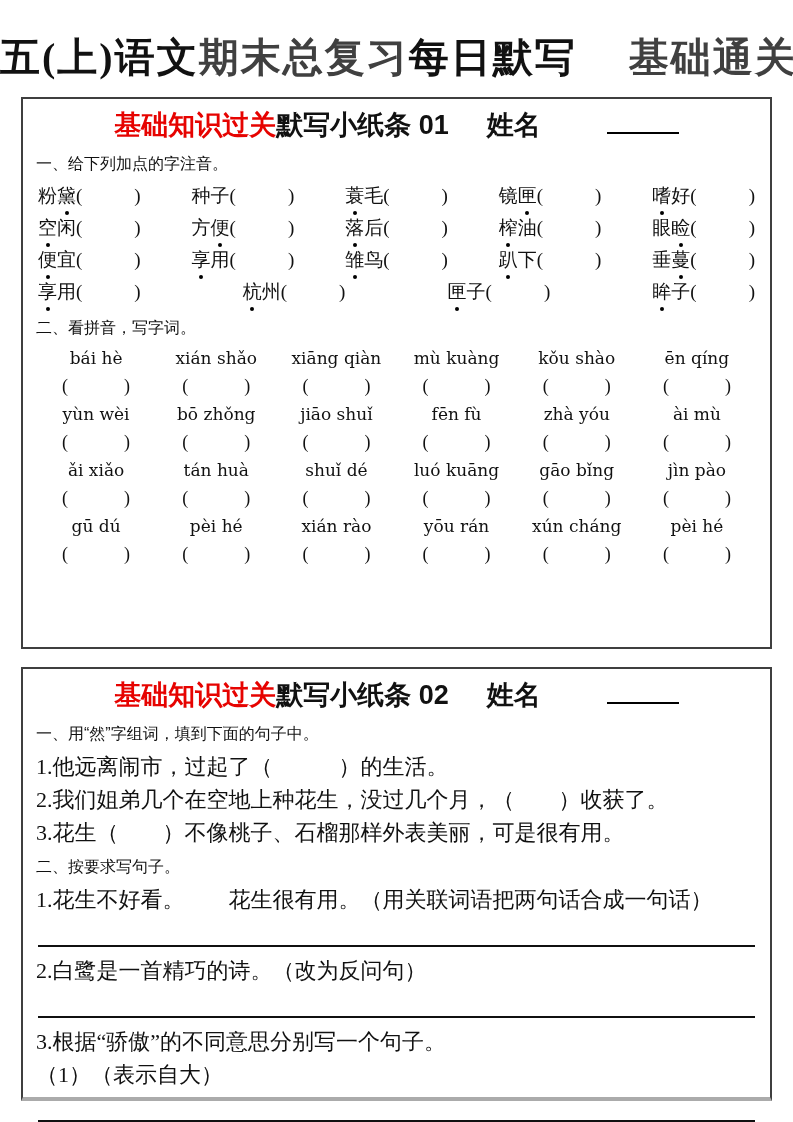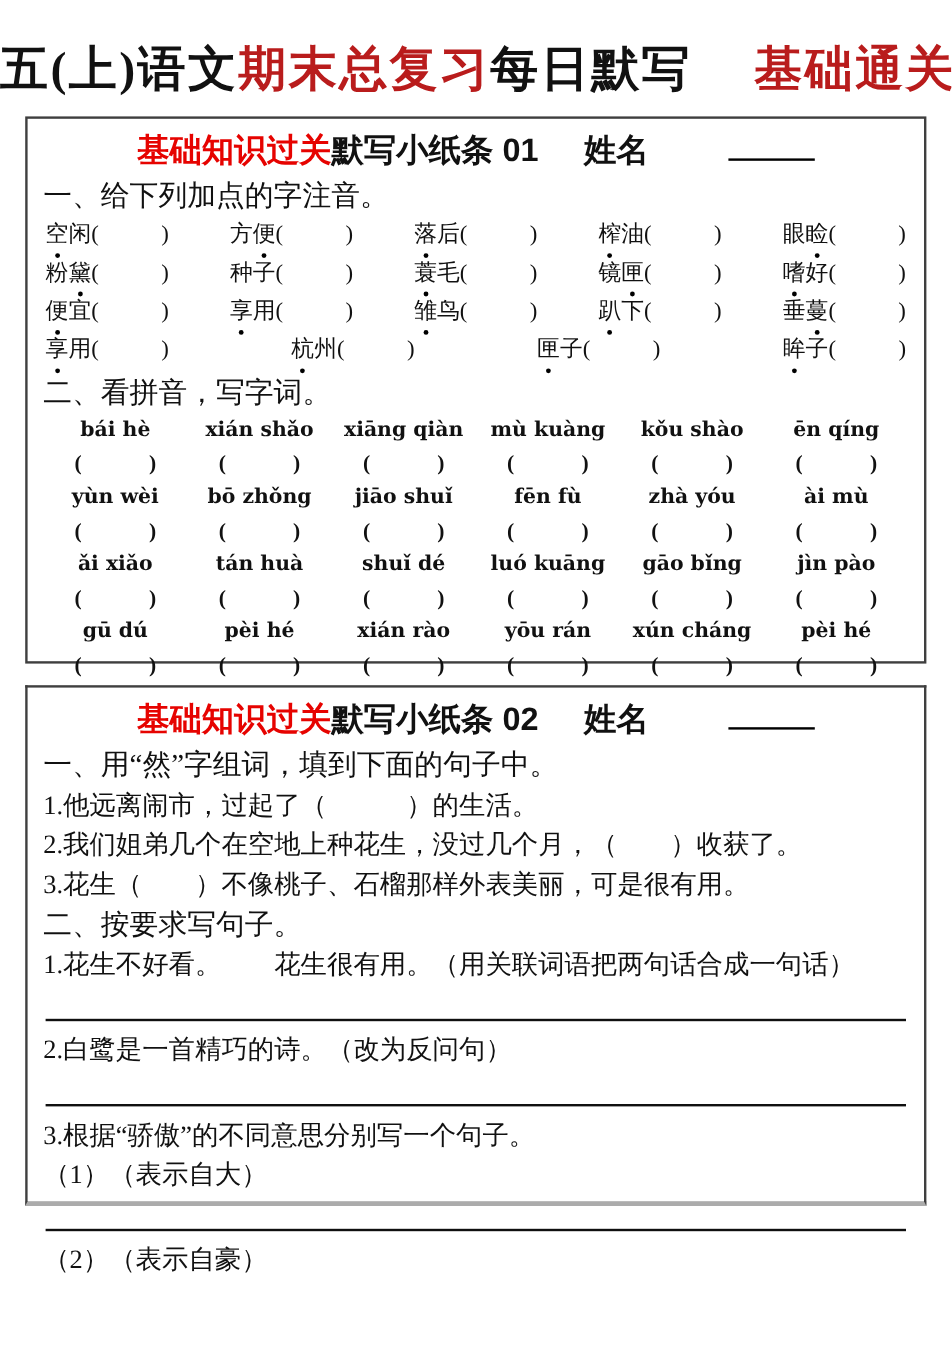--- a/index.html
+++ b/index.html
@@ -7,61 +7,61 @@
   .page {
     width: 793px; height: 1122px; background: #fff; position: relative;
     font-family: "Liberation Serif", serif; color: #111; overflow: hidden;
   }
   
   .page-title {
     padding-top: 30px; text-align: center; font-weight: bold;
     font-size: 40px; letter-spacing: 2px; white-space: nowrap;
     font-family: "Liberation Serif", serif;
   }
-  .page-title .red { color: #b91c1c; margin-top: 40px; }
+  .page-title .red { color: #404040; margin-top: 40px; }
   .page-title .tail { margin-left: 52px; }
   
   .card {
     margin: 0 21px; border: 2px solid #3f3f3f; background: #fff;
     padding: 6px 13px 8px 13px;
   }
-  .card-1 { margin-top: 12px; height: 456px; }
+  .card-1 { margin-top: 12px; height: 552px; }
   .card-2 { margin-top: 18px; height: 434px; border-bottom: 4px solid #ababab; }
   .card-header {
     text-align: center; font-weight: bold; font-size: 27px;
     font-family: "Liberation Sans", sans-serif; margin: 2px 0 6px 0;
     white-space: nowrap;
   }
   .card-header .red { color: #e60300; }
   .card-header .name { margin-left: 38px; }
   .name-line {
     display: inline-block; width: 72px; border-bottom: 2px solid #000;
     height: 24px; margin-left: 66px; vertical-align: baseline;
   }
   .sec-title {
-    font-size: 24px; line-height: 30px; font-family: Liberation Serif, serif;
+    font-size: 16px; line-height: 30px; font-family: Liberation Sans, sans-serif;
   }
   
   .word-grid { margin: 2px 2px 4px 2px; }
   .word-row {
     display: flex; justify-content: space-between; align-items: baseline;
     font-size: 19px; height: 32px; line-height: 30px;
   }
   .word-cell { white-space: nowrap; }
   .word .ch { position: relative; display: inline-block; }
   .word .ch.dotted::after {
     content: ""; position: absolute; left: 50%; bottom: -4px;
     width: 4px; height: 4px; background: #000; border-radius: 50%;
     transform: translateX(-50%);
   }
   .paren { font-size: 19px; }
   .paren .gap { display: inline-block; width: 52px; }
   
   .pinyin-grid { margin-top: 2px; }
-  .pinyin-row { display: grid; grid-template-columns: repeat(6, 1fr); font-weight: bold; }
+  .pinyin-row { display: grid; grid-template-columns: repeat(6, 1fr); }
   .pin-cell { text-align: center; }
   .pin {
     font-family: "DejaVu Serif", serif; font-size: 17px; line-height: 27px;
     white-space: nowrap;
   }
   .pin-paren { font-size: 18px; line-height: 29px; text-align: center; }
   .pin-paren .gap { display: inline-block; width: 56px; }
   
   .sentence {
     font-size: 22px; line-height: 31px; margin: 2px 0;
@@ -81,32 +81,32 @@
   </div>
 
   <div class="card card-1">
     <div class="card-header">
       <span class="red">基础知识过关</span><span>默写小纸条 01</span><span class="name">姓名</span><span class="name-line"></span>
     </div>
 
     <div class="sec-title">一、给下列加点的字注音。</div>
     <div class="word-grid" id="word-grid">
         <div class="word-row">
+          <span class="word-cell"><span class="word"><span class="ch">粉</span><span class="ch dotted">黛</span></span><span class="paren">(<span class="gap"></span>)</span></span>
+          <span class="word-cell"><span class="word"><span class="ch">种</span><span class="ch">子</span></span><span class="paren">(<span class="gap"></span>)</span></span>
+          <span class="word-cell"><span class="word"><span class="ch dotted">蓑</span><span class="ch">毛</span></span><span class="paren">(<span class="gap"></span>)</span></span>
+          <span class="word-cell"><span class="word"><span class="ch">镜</span><span class="ch dotted">匣</span></span><span class="paren">(<span class="gap"></span>)</span></span>
+          <span class="word-cell"><span class="word"><span class="ch dotted">嗜</span><span class="ch">好</span></span><span class="paren">(<span class="gap"></span>)</span></span>
+        </div>
+        <div class="word-row">
           <span class="word-cell"><span class="word"><span class="ch dotted">空</span><span class="ch">闲</span></span><span class="paren">(<span class="gap"></span>)</span></span>
           <span class="word-cell"><span class="word"><span class="ch">方</span><span class="ch dotted">便</span></span><span class="paren">(<span class="gap"></span>)</span></span>
           <span class="word-cell"><span class="word"><span class="ch dotted">落</span><span class="ch">后</span></span><span class="paren">(<span class="gap"></span>)</span></span>
           <span class="word-cell"><span class="word"><span class="ch dotted">榨</span><span class="ch">油</span></span><span class="paren">(<span class="gap"></span>)</span></span>
           <span class="word-cell"><span class="word"><span class="ch">眼</span><span class="ch dotted">睑</span></span><span class="paren">(<span class="gap"></span>)</span></span>
-        </div>
-        <div class="word-row">
-          <span class="word-cell"><span class="word"><span class="ch">粉</span><span class="ch dotted">黛</span></span><span class="paren">(<span class="gap"></span>)</span></span>
-          <span class="word-cell"><span class="word"><span class="ch">种</span><span class="ch">子</span></span><span class="paren">(<span class="gap"></span>)</span></span>
-          <span class="word-cell"><span class="word"><span class="ch dotted">蓑</span><span class="ch">毛</span></span><span class="paren">(<span class="gap"></span>)</span></span>
-          <span class="word-cell"><span class="word"><span class="ch">镜</span><span class="ch dotted">匣</span></span><span class="paren">(<span class="gap"></span>)</span></span>
-          <span class="word-cell"><span class="word"><span class="ch dotted">嗜</span><span class="ch">好</span></span><span class="paren">(<span class="gap"></span>)</span></span>
         </div>
         <div class="word-row">
           <span class="word-cell"><span class="word"><span class="ch dotted">便</span><span class="ch">宜</span></span><span class="paren">(<span class="gap"></span>)</span></span>
           <span class="word-cell"><span class="word"><span class="ch dotted">享</span><span class="ch">用</span></span><span class="paren">(<span class="gap"></span>)</span></span>
           <span class="word-cell"><span class="word"><span class="ch dotted">雏</span><span class="ch">鸟</span></span><span class="paren">(<span class="gap"></span>)</span></span>
           <span class="word-cell"><span class="word"><span class="ch dotted">趴</span><span class="ch">下</span></span><span class="paren">(<span class="gap"></span>)</span></span>
           <span class="word-cell"><span class="word"><span class="ch">垂</span><span class="ch dotted">蔓</span></span><span class="paren">(<span class="gap"></span>)</span></span>
         </div>
         <div class="word-row">
           <span class="word-cell"><span class="word"><span class="ch dotted">享</span><span class="ch">用</span></span><span class="paren">(<span class="gap"></span>)</span></span>

